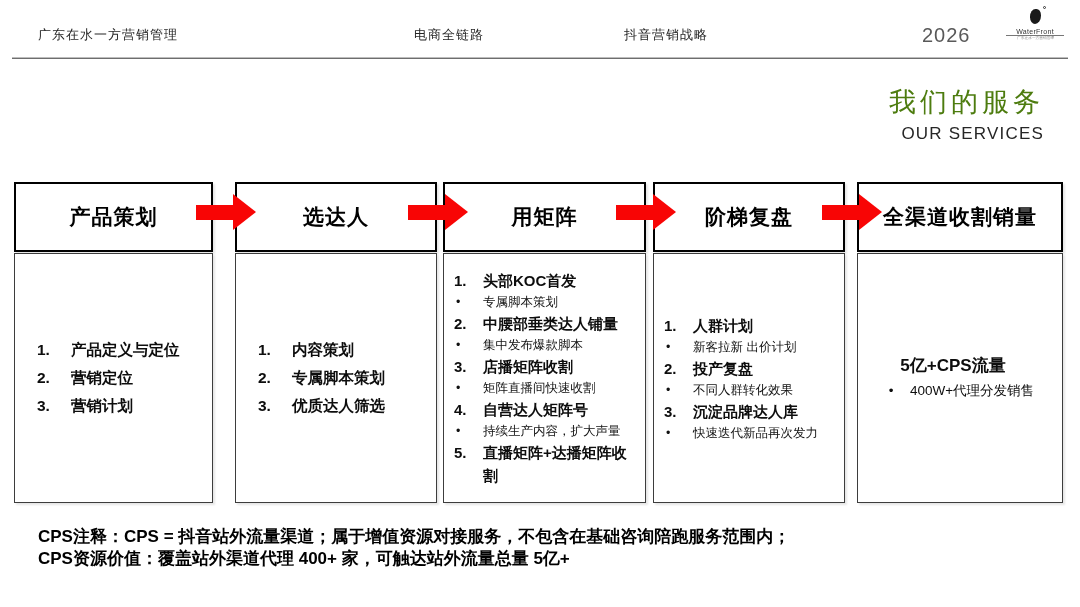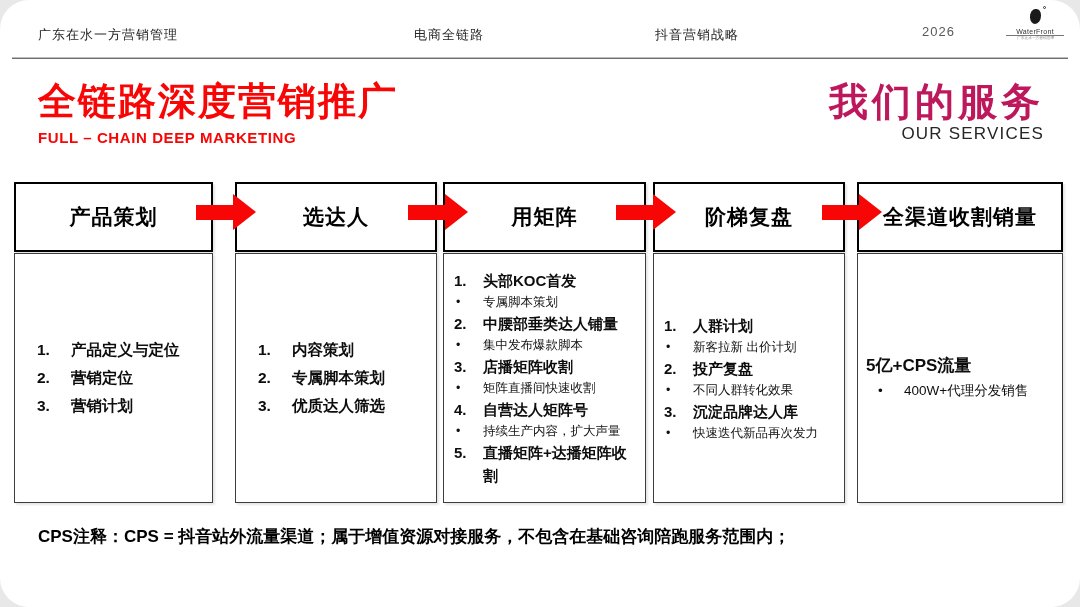--- a/index.html
+++ b/index.html
@@ -1,39 +1,39 @@
 <!DOCTYPE html>
 <html style="--red: #F80505;"><head>
 <meta charset="utf-8">
 <style>
   * { margin:0; padding:0; box-sizing:border-box; }
   html,body { background:#e8e8e8; }
   body { font-family:"Liberation Sans","DejaVu Sans",sans-serif; }
   .slide{
     position:relative; width:1080px; height:607px; background:#ffffff;
-    overflow:hidden; margin:0 auto;border-radius:29px;
+    overflow:hidden; margin:0 auto;
   }
   
   .topbar{ position:absolute; left:0; top:0; width:1080px; height:60px; }
   .nav-item{ position:absolute; top:26px; font-size:13px; color:#262626; letter-spacing:1px; }
-  .nav-0{ left:38px; } .nav-1{ left:378px;margin-left:36px; } .nav-2{ left:655px; }
-  .year{ position:absolute; top:24px; left:922px; font-size:13px; color:#595959; letter-spacing:1px; }
+  .nav-0{ left:38px; } .nav-1{ left:378px;margin-left:36px; } .nav-2{ left:624px; }
+  .year{ position:absolute; top:24px; left:922px; font-size:20px; color:#595959; letter-spacing:1px; }
   .brand{ position:absolute; top:8px; left:1006px; width:58px; text-align:center; }
   .logo-mark{ display:inline-block; position:relative; width:13px; height:16px; }
   .logo-mark .blob{ position:absolute; left:1px; top:1px; width:11px; height:15px; background:#1a1a1a; border-radius:55% 45% 60% 50%; }
   .logo-mark .reg{ position:absolute; right:-4px; top:-2px; width:3px; height:3px; border:1px solid #333; border-radius:50%; }
   .logo-text{ font-size:7px; color:#333; line-height:7px; letter-spacing:0.3px; border-bottom:0.5px solid #777; }
   .logo-sub{ font-size:6px; color:#888; line-height:6px; transform:scale(0.62); transform-origin:center top; white-space:nowrap; }
   .divider{ position:absolute; left:12px; top:57px; width:1056px; height:2px; background:#6e6e6e; border-top:1px solid #bdbdbd; }
   
   .title-block{ position:absolute; left:38px; top:76px; }
   .title-zh{ font-size:38px; font-weight:700; color:var(--red); letter-spacing:2px; line-height:50px; }
   .title-en{ font-size:15px; font-weight:700; color:var(--red); letter-spacing:0.6px; margin-top:3px; }
   .services-block{ position:absolute; right:36px; top:80px; text-align:right; }
-  .services-zh{ font-size:39px; font-weight:700; color:#be185d; letter-spacing:4px; line-height:44px; }
+  .services-zh{ font-size:27px; font-weight:400; color:#4d7c0f; letter-spacing:4px; line-height:44px; }
   .services-en{ font-size:17px; color:#262626; letter-spacing:1.2px; }
   
   .flow{ position:absolute; left:0; top:0; width:1080px; height:607px; }
   .stage-head{
     position:absolute; top:182px; height:70px; background:#fff;
     border:2px solid #000; display:flex; align-items:center; justify-content:center;
     box-shadow:2px 2px 2px rgba(0,0,0,0.10);
   }
   .stage-head span{ font-size:21px; font-weight:700; color:#000; letter-spacing:1px; white-space:nowrap; }
   .stage-body{
@@ -46,21 +46,21 @@
   .marker{ flex:0 0 auto; }
   .txt{ flex:1 1 auto; }
   .col0 .list,.col1 .list{ padding-left:22px; padding-right:6px; }
   .col0 .item,.col1 .item{ font-size:15.5px; font-weight:700; line-height:28px; }
   .col0 .marker,.col1 .marker{ width:34px; }
   .col2 .list,.col3 .list{ padding-left:10px; padding-right:6px; }
   .col2 .item.num,.col3 .item.num{ font-size:15px; font-weight:700; line-height:23px; }
   .col2 .item.bullet,.col3 .item.bullet{ font-size:12.5px; line-height:20px; color:#111; }
   .col2 .marker,.col3 .marker{ width:29px; text-align:left; }
   .col2 .item.bullet .marker,.col3 .item.bullet .marker{ padding-left:2px; }
-  .col4 .list{ padding-left:8px; padding-right:22px; }
+  .col4 .list{ padding-left:8px; padding-right:22px;text-align:center; }
   .col4 .item.head{ font-size:17px; font-weight:700; line-height:26px; }
   .col4 .item.bullet{ font-size:13.5px; line-height:24px; }
   .col4 .item.bullet .marker{ width:38px; padding-left:12px; }
   
   .arrow{ position:absolute; top:194px; width:60px; height:37px; z-index:5; }
   .arrow .shaft{ position:absolute; left:0; top:11px; width:37px; height:15px; background:var(--red); }
   .arrow .head{
     position:absolute; left:37px; top:0; width:0; height:0;
     border-top:18.5px solid transparent; border-bottom:18.5px solid transparent;
     border-left:23px solid var(--red);
@@ -79,24 +79,20 @@
     <span class="nav-item nav-2">抖音营销战略</span>
     <span class="year">2026</span>
     <div class="brand">
       <span class="logo-mark"><i class="blob"></i><i class="reg"></i></span>
       <div class="logo-text">WaterFront</div>
       <div class="logo-sub">广东在水一方营销管理</div>
     </div>
     <div class="divider"></div>
   </div>
 
-  <div class="title-block">
-    <div class="title-zh">全链路深度营销推广</div>
-    <div class="title-en">FULL – CHAIN DEEP MARKETING</div>
-  </div>
 
   <div class="services-block">
     <div class="services-zh">我们的服务</div>
     <div class="services-en">OUR SERVICES</div>
   </div>
 
   <div class="flow">
       <div class="stage-head" style="left: 14px; width: 199px;">
         <span>产品策划</span>
       </div>
@@ -236,15 +232,16 @@
           <div class="item bullet">
             <span class="marker">•</span>
             <span class="txt">400W+代理分发销售</span>
           </div>
         </div>
       </div>
     </div>
 
   <div class="footnotes">
     <div>CPS注释：CPS = 抖音站外流量渠道；属于增值资源对接服务，不包含在基础咨询陪跑服务范围内；</div>
+    <div>CPS资源价值：覆盖站外渠道代理 400+ 家，可触达站外流量总量 5亿+</div>
   </div>
 
 </div>
 
 </body></html>

